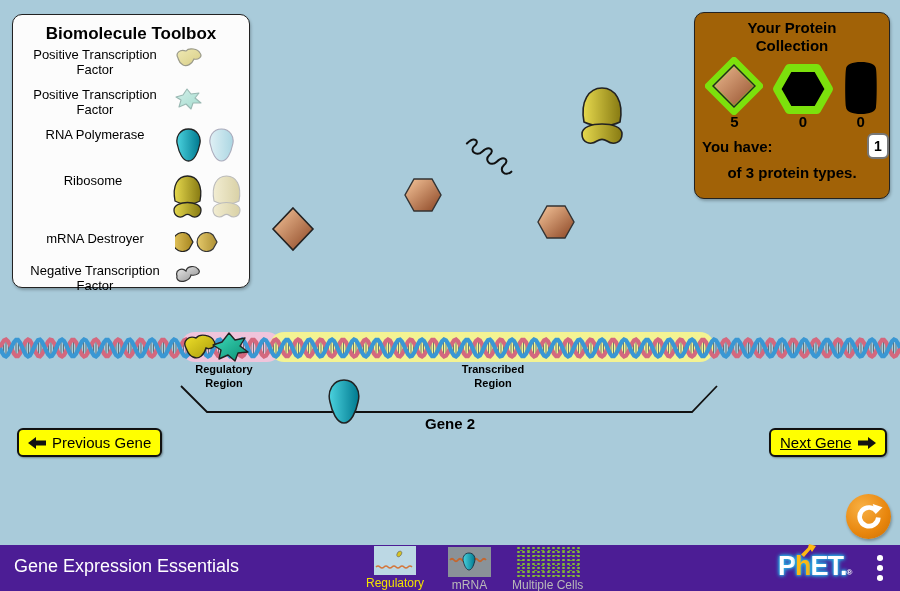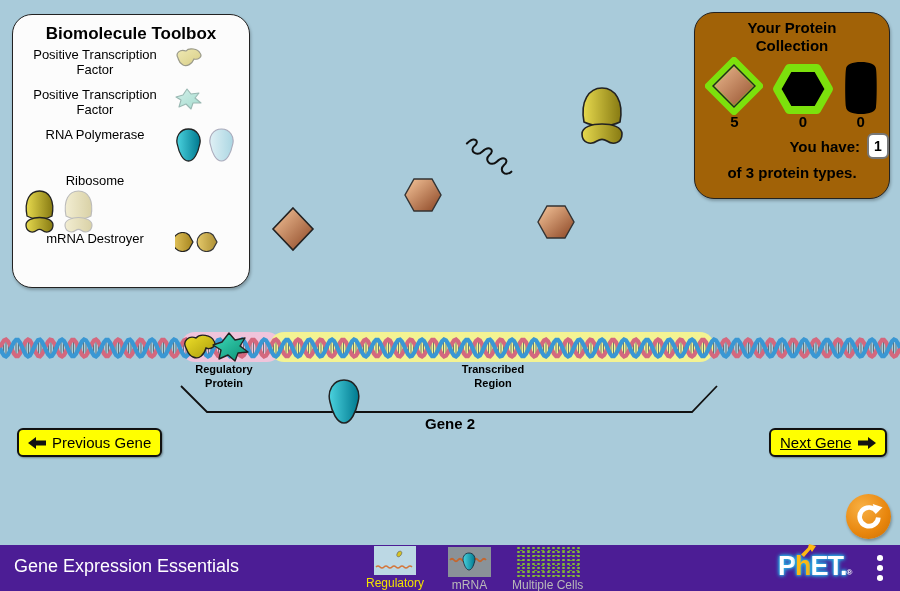--- a/index.html
+++ b/index.html
@@ -1,33 +1,33 @@
 <!DOCTYPE html>
 <html><head>
 <meta charset="utf-8">
 <style>
   html,body{margin:0;padding:0;}
   body{font-family:"Liberation Sans",sans-serif;}
   #app{position:relative;width:900px;height:591px;background:#A9CBDA;overflow:hidden;}
   .abs{position:absolute;}
 
   
-  .panel{position:absolute;border:1.5px solid #222;border-radius:20px;box-shadow:1px 2px 3px rgba(0,0,0,.25);}
+  .panel{position:absolute;border:1.5px solid #222;border-radius:10px;box-shadow:1px 2px 3px rgba(0,0,0,.25);}
   #toolbox{left:12px;top:14px;width:236px;height:272px;background:#FCFCFC;}
   #toolbox .title{text-align:center;font-weight:bold;font-size:17px;padding-top:9px;color:#000;}
   .tb-row{display:flex;align-items:flex-start;margin:0 6px;}
   .tb-label{width:152px;text-align:center;font-size:13px;line-height:1.12;color:#000;}
   .tb-icons{flex:1;display:flex;align-items:center;justify-content:flex-start;gap:6px;padding-left:4px;}
 
   #protein-panel{left:694px;top:12px;width:194px;height:185px;background:#a16207;}
   #protein-panel .title{text-align:center;font-weight:bold;font-size:15px;line-height:1.2;margin:6px auto 2px;width:120px;color:#000;}
   .slots{display:flex;justify-content:space-around;align-items:flex-end;margin:2px 6px 0;}
   .slot{display:flex;flex-direction:column;align-items:center;}
   .slot .count{font-weight:bold;font-size:15px;color:#000;margin-top:-2px;}
-  .you-have{display:flex;align-items:center;justify-content:flex-end;gap:7px;margin-top:3px;font-weight:bold;font-size:15px;color:#000;}
+  .you-have{display:flex;align-items:center;justify-content:space-between;gap:7px;margin-top:3px;font-weight:bold;font-size:15px;color:#000;margin-left:7px;}
   .have-box{background:#fff;border:2px solid #777;border-radius:6px;width:18px;height:22px;display:flex;align-items:center;justify-content:center;font-weight:bold;font-size:14px;}
   .subtitle{text-align:center;font-weight:bold;font-size:15px;margin-top:5px;color:#000;}
 
   
   .region-label{position:absolute;width:80px;text-align:center;font-size:11px;font-weight:bold;line-height:1.25;color:#000;}
   #gene-label{position:absolute;left:413px;top:415px;width:74px;text-align:center;font-weight:bold;font-size:15px;color:#000;}
   .hl{position:absolute;top:332px;height:30px;border-radius:14px;}
 
   
   .gene-btn{position:absolute;background:#FFFF00;border:2px solid #111;border-radius:6px;display:flex;align-items:center;justify-content:center;gap:6px;font-size:15px;color:#000;height:25px;padding:0 9px;cursor:pointer;box-shadow:1px 1px 2px rgba(0,0,0,.35);}
@@ -113,21 +113,21 @@
       <path d="M0,15.0L2,19.5L4,22.6L6,23.5L8,21.7L10,17.9L12,13.2L14,9.1L16,6.8L18,6.9L20,9.5L22,13.8L24,18.5L26,22.0L28,23.5L30,22.4L32,19.0L34,14.4L36,10.0L38,7.1L40,6.6L42,8.7L44,12.7L46,17.3L48,21.3L50,23.4L52,22.9L54,20.0L56,15.6L58,11.0L60,7.6L62,6.5L64,8.0L66,11.5L68,16.2L70,20.5L72,23.1L74,23.2L76,20.9L78,16.8L80,12.1L82,8.3L84,6.5L86,7.4L88,10.5L90,15.0L92,19.5L94,22.6L96,23.5L98,21.7L100,17.9L102,13.2L104,9.1L106,6.8L108,6.9L110,9.5L112,13.8L114,18.5L116,22.0L118,23.5L120,22.4L122,19.0L124,14.4L126,10.0L128,7.1L130,6.6L132,8.7L134,12.7L136,17.3L138,21.3L140,23.4L142,22.9L144,20.0L146,15.6L148,11.0L150,7.6L152,6.5L154,8.0L156,11.5L158,16.2L160,20.5L162,23.1L164,23.2L166,20.9L168,16.8L170,12.1L172,8.3L174,6.5L176,7.4L178,10.5L180,15.0L182,19.5L184,22.6L186,23.5L188,21.7L190,17.9L192,13.2L194,9.1L196,6.8L198,6.9L200,9.5L202,13.8L204,18.5L206,22.0L208,23.5L210,22.4L212,19.0L214,14.4L216,10.0L218,7.1L220,6.6L222,8.7L224,12.7L226,17.3L228,21.3L230,23.4L232,22.9L234,20.0L236,15.6L238,11.0L240,7.6L242,6.5L244,8.0L246,11.5L248,16.2L250,20.5L252,23.1L254,23.2L256,20.9L258,16.8L260,12.1L262,8.3L264,6.5L266,7.4L268,10.5L270,15.0L272,19.5L274,22.6L276,23.5L278,21.7L280,17.9L282,13.2L284,9.1L286,6.8L288,6.9L290,9.5L292,13.8L294,18.5L296,22.0L298,23.5L300,22.4L302,19.0L304,14.4L306,10.0L308,7.1L310,6.6L312,8.7L314,12.7L316,17.3L318,21.3L320,23.4L322,22.9L324,20.0L326,15.6L328,11.0L330,7.6L332,6.5L334,8.0L336,11.5L338,16.2L340,20.5L342,23.1L344,23.2L346,20.9L348,16.8L350,12.1L352,8.3L354,6.5L356,7.4L358,10.5L360,15.0L362,19.5L364,22.6L366,23.5L368,21.7L370,17.9L372,13.2L374,9.1L376,6.8L378,6.9L380,9.5L382,13.8L384,18.5L386,22.0L388,23.5L390,22.4L392,19.0L394,14.4L396,10.0L398,7.1L400,6.6L402,8.7L404,12.7L406,17.3L408,21.3L410,23.4L412,22.9L414,20.0L416,15.6L418,11.0L420,7.6L422,6.5L424,8.0L426,11.5L428,16.2L430,20.5L432,23.1L434,23.2L436,20.9L438,16.8L440,12.1L442,8.3L444,6.5L446,7.4L448,10.5L450,15.0L452,19.5L454,22.6L456,23.5L458,21.7L460,17.9L462,13.2L464,9.1L466,6.8L468,6.9L470,9.5L472,13.8L474,18.5L476,22.0L478,23.5L480,22.4L482,19.0L484,14.4L486,10.0L488,7.1L490,6.6L492,8.7L494,12.7L496,17.3L498,21.3L500,23.4L502,22.9L504,20.0L506,15.6L508,11.0L510,7.6L512,6.5L514,8.0L516,11.5L518,16.2L520,20.5L522,23.1L524,23.2L526,20.9L528,16.8L530,12.1L532,8.3L534,6.5L536,7.4L538,10.5L540,15.0L542,19.5L544,22.6L546,23.5L548,21.7L550,17.9L552,13.2L554,9.1L556,6.8L558,6.9L560,9.5L562,13.8L564,18.5L566,22.0L568,23.5L570,22.4L572,19.0L574,14.4L576,10.0L578,7.1L580,6.6L582,8.7L584,12.7L586,17.3L588,21.3L590,23.4L592,22.9L594,20.0L596,15.6L598,11.0L600,7.6L602,6.5L604,8.0L606,11.5L608,16.2L610,20.5L612,23.1L614,23.2L616,20.9L618,16.8L620,12.1L622,8.3L624,6.5L626,7.4L628,10.5L630,15.0L632,19.5L634,22.6L636,23.5L638,21.7L640,17.9L642,13.2L644,9.1L646,6.8L648,6.9L650,9.5L652,13.8L654,18.5L656,22.0L658,23.5L660,22.4L662,19.0L664,14.4L666,10.0L668,7.1L670,6.6L672,8.7L674,12.7L676,17.3L678,21.3L680,23.4L682,22.9L684,20.0L686,15.6L688,11.0L690,7.6L692,6.5L694,8.0L696,11.5L698,16.2L700,20.5L702,23.1L704,23.2L706,20.9L708,16.8L710,12.1L712,8.3L714,6.5L716,7.4L718,10.5L720,15.0L722,19.5L724,22.6L726,23.5L728,21.7L730,17.9L732,13.2L734,9.1L736,6.8L738,6.9L740,9.5L742,13.8L744,18.5L746,22.0L748,23.5L750,22.4L752,19.0L754,14.4L756,10.0L758,7.1L760,6.6L762,8.7L764,12.7L766,17.3L768,21.3L770,23.4L772,22.9L774,20.0L776,15.6L778,11.0L780,7.6L782,6.5L784,8.0L786,11.5L788,16.2L790,20.5L792,23.1L794,23.2L796,20.9L798,16.8L800,12.1L802,8.3L804,6.5L806,7.4L808,10.5L810,15.0L812,19.5L814,22.6L816,23.5L818,21.7L820,17.9L822,13.2L824,9.1L826,6.8L828,6.9L830,9.5L832,13.8L834,18.5L836,22.0L838,23.5L840,22.4L842,19.0L844,14.4L846,10.0L848,7.1L850,6.6L852,8.7L854,12.7L856,17.3L858,21.3L860,23.4L862,22.9L864,20.0L866,15.6L868,11.0L870,7.6L872,6.5L874,8.0L876,11.5L878,16.2L880,20.5L882,23.1L884,23.2L886,20.9L888,16.8L890,12.1L892,8.3L894,6.5L896,7.4L898,10.5L900,15.0" stroke="#3A97D3" stroke-width="4.2" fill="none"></path>
     </svg>
 
   <svg class="abs" style="left:183px;top:334px" width="36" height="28" viewBox="0 0 36 28">
     <path d="M3,14 C-1,7 6,1 13,4 C17,-1 28,1 31,7 C34,12 28,16 23,14 C21,21 16,26 10,23 C5,21 5,18 3,14 Z" fill="url(#gYellowTF)" stroke="#222" stroke-width="1.4"></path>
   </svg>
   <svg class="abs" style="left:212px;top:332px" width="38" height="31" viewBox="0 0 38 31">
     <path d="M17,1 L23,8 L33,6 L28,14 L36,20 L26,21 L23,29 L16,23 L7,27 L9,18 L1,13 L10,10 Z" fill="url(#gTealTF)" stroke="#222" stroke-width="1.4" stroke-linejoin="round"></path>
   </svg>
 
-  <div class="region-label" style="left:184px;top:363px;width:80px;">Regulatory Protein</div>
+  <div class="region-label" style="left:184px;top:363px;width:80px;">Regulatory Region</div>
   <div class="region-label" style="left:453px;top:363px;width:80px;">Transcribed Region</div>
 
   <svg class="abs" style="left:0;top:380px" width="900" height="40" viewBox="0 0 900 40">
     <polyline points="181,6 207,32 692,32 717,6" fill="none" stroke="#111" stroke-width="1.8"></polyline>
   </svg>
   <div id="gene-label">Gene 2</div>
 
   <svg class="abs" style="left:327px;top:379px" width="34" height="45" viewBox="0 0 34 45">
     <path d="M17,1 C28,1 34,12 31,23 C29,33 24,44 17,44 C10,44 5,33 3,23 C0,12 6,1 17,1 Z" fill="url(#gTeal)" stroke="#222" stroke-width="1.5"></path>
   </svg>
@@ -171,39 +171,47 @@
       <div class="tb-label">RNA Polymerase</div>
       <div class="tb-icons">
         <svg width="27" height="34" viewBox="0 0 27 34">
           <path d="M13.5,1 C22,1 27,9 24.5,17 C23,25 19,33 13.5,33 C8,33 4,25 2.5,17 C0,9 5,1 13.5,1 Z" fill="url(#gTeal)" stroke="#222" stroke-width="1.3"></path>
         </svg>
         <svg width="27" height="34" viewBox="0 0 27 34">
           <path d="M13.5,1 C22,1 27,9 24.5,17 C23,25 19,33 13.5,33 C8,33 4,25 2.5,17 C0,9 5,1 13.5,1 Z" fill="url(#gTealPale)" stroke="#aab" stroke-width="1.1"></path>
         </svg>
       </div>
     </div>
-    <div class="tb-row" style="height:58px;flex-direction:column;">
+    <div class="tb-row" style="height:58px;">
       <div class="tb-label">Ribosome</div>
       <div class="tb-icons">
         <svg width="33" height="46" viewBox="0 0 33 46">
           <path d="M4,27 C1,11 7,2 16.5,2 C26,2 32,11 29,27 C22,31 11,31 4,27 Z" fill="url(#gOlive)" stroke="#222" stroke-width="1.3"></path>
           <path d="M3,36 C3,31 10,28.5 16.5,28.5 C23,28.5 30,31 30,36 C30,42 24,45 19.5,41.5 C17.5,40 15.5,40 13.5,41.5 C9,45 3,42 3,36 Z" fill="url(#gOlive)" stroke="#222" stroke-width="1.3"></path>
         </svg>
         <svg width="33" height="46" viewBox="0 0 33 46">
           <path d="M4,27 C1,11 7,2 16.5,2 C26,2 32,11 29,27 C22,31 11,31 4,27 Z" fill="url(#gCream)" stroke="#bbb" stroke-width="1.1"></path>
           <path d="M3,36 C3,31 10,28.5 16.5,28.5 C23,28.5 30,31 30,36 C30,42 24,45 19.5,41.5 C17.5,40 15.5,40 13.5,41.5 C9,45 3,42 3,36 Z" fill="url(#gCream)" stroke="#bbb" stroke-width="1.1"></path>
         </svg>
       </div>
     </div>
     <div class="tb-row" style="height:32px;">
       <div class="tb-label">mRNA Destroyer</div>
       <div class="tb-icons">
         <svg width="44" height="20" viewBox="0 0 44 20">
           <path d="M18,10 L14,3 A9.5,9.5 0 1 0 14,17 Z" fill="url(#gGold)" stroke="#222" stroke-width="1.2"></path>
           <path d="M42,10 L38,3 A9.5,9.5 0 1 0 38,17 Z" fill="url(#gGold)" stroke="#222" stroke-width="1.2" opacity="0.9"></path>
+        </svg>
+      </div>
+    </div>
+    <div class="tb-row" style="height:40px;">
+      <div class="tb-label">Negative Transcription Factor</div>
+      <div class="tb-icons">
+        <svg width="28" height="20" viewBox="0 0 28 20">
+          <path d="M2,12 C0,6 7,3 11,7 C12,2 20,1 23,5 C27,9 21,12 16,11 C15,17 6,19 3,16 C1,14 2,13 2,12 Z" fill="url(#gGray)" stroke="#333" stroke-width="1.2"></path>
         </svg>
       </div>
     </div>
   </div>
 
   <div id="protein-panel" class="panel">
     <div class="title">Your Protein Collection</div>
     <div class="slots">
       <div class="slot">
         <svg width="58" height="58" viewBox="0 0 58 58">

